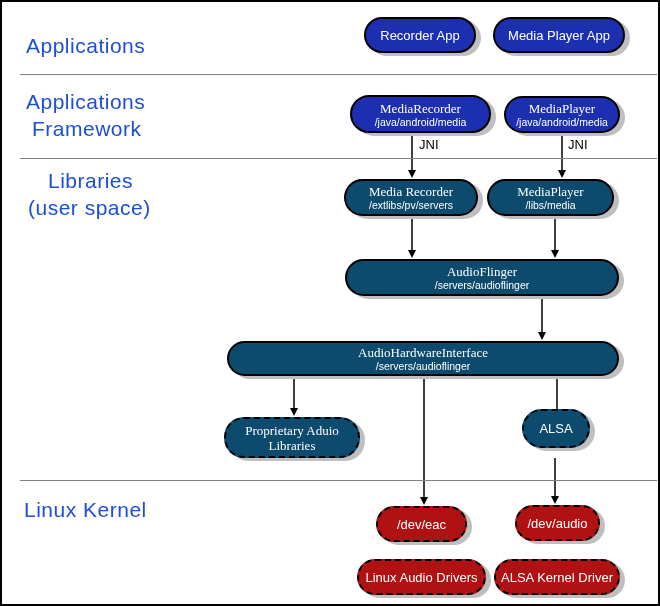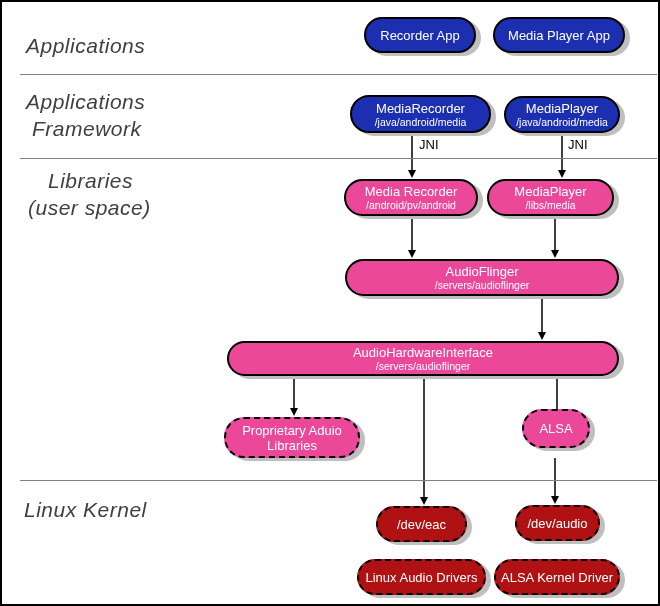--- a/index.html
+++ b/index.html
@@ -3,33 +3,33 @@
 <meta charset="utf-8">
 <style>
   html,body { margin:0; padding:0; background:#fff; }
   .canvas {
     position:relative; width:660px; height:606px;
     background:#ffffff; border:2px solid #000; box-sizing:border-box;
     font-family:"Liberation Sans", sans-serif; overflow:hidden;
   }
   .wires { position:absolute; left:0; top:0; width:660px; height:606px; pointer-events:none; }
   .divider { position:absolute; left:18px; width:637px; height:1px; background:#808080; }
-  .sec-label { position:absolute; color:#404040; font-size:21px; line-height:27px; letter-spacing:0.5px;font-style:italic; }
+  .sec-label { position:absolute; color:#1d4ed8; font-size:21px; line-height:27px; letter-spacing:0.5px; }
   .node {
     position:absolute; box-sizing:border-box;
     border:2px solid #000; border-radius:20px;
     background:#ccc; color:#fff; text-align:center;
     display:flex; flex-direction:column; align-items:center; justify-content:center;
     box-shadow:5px 3px 0 #bfbfbf;
   }
   .node.dashed { border-style:dashed; }
   .blue  { background:#1c2fb0; }
-  .green { background:#ec4899; }
+  .green { background:#0c4a6e; }
   .red   { background:#b01213; }
-  .title { font-size:13px; line-height:15px; }
+  .title { font-size:13px; line-height:15px;font-family:Liberation Serif, serif; }
   .sub   { font-size:10.5px; line-height:12px; }
   .single{ font-size:13px; line-height:15px; }
   .jni { position:absolute; color:#000; font-size:13px; font-weight:400; }
 </style>
 </head>
 <body>
 
 <div class="canvas">
 
   <svg class="wires">
@@ -90,21 +90,21 @@
     <span class="title">MediaRecorder</span>
     <span class="sub">/java/android/media</span>
   </div>
   <div class="node blue" style="left:502px; top:94px; width:116px; height:37px">
     <span class="title">MediaPlayer</span>
     <span class="sub">/java/android/media</span>
   </div>
 
   <div class="node green" style="left:342px; top:177px; width:134px; height:37px">
     <span class="title">Media Recorder</span>
-    <span class="sub">/android/pv/android</span>
+    <span class="sub">/extlibs/pv/servers</span>
   </div>
   <div class="node green" style="left:485px; top:177px; width:127px; height:37px">
     <span class="title">MediaPlayer</span>
     <span class="sub">/libs/media</span>
   </div>
 
   <div class="node green" style="left:343px; top:257px; width:274px; height:37px">
     <span class="title">AudioFlinger</span>
     <span class="sub">/servers/audioflinger</span>
   </div>

